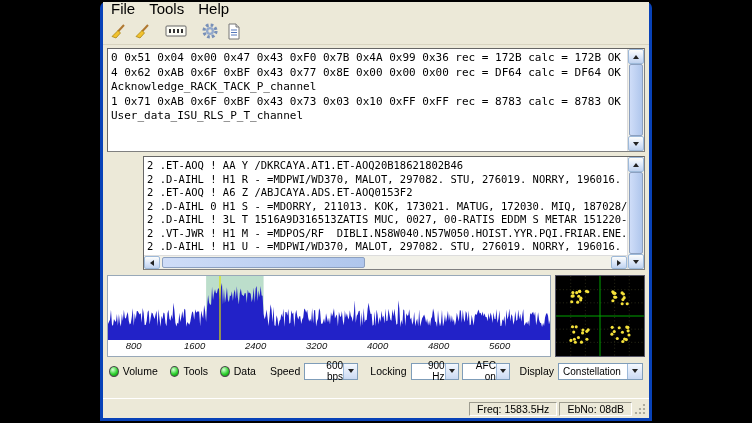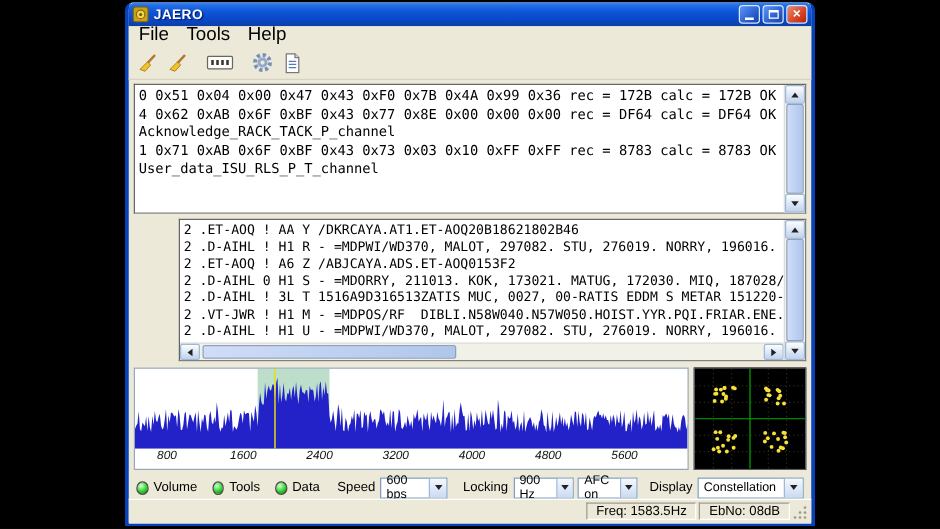--- a/index.html
+++ b/index.html
@@ -77,62 +77,43 @@
   .constellation-box { flex:0 0 90px; height:82px; border:1px solid #556; background:#000; }
 
   
   .controls { display:flex; align-items:center; margin-top:5px; flex:0 0 18px;
               font-size:10.5px; color:#000; padding:0 2px; }
   .led { width:11px; height:11px; border-radius:50%; border:1px solid #4A4A4A;
          background:radial-gradient(circle at 35% 30%, #D6FFD6, var(--led-on) 55%, #0B7A0B); }
   .led-label { margin:0 12px 0 4px; }
   .ctl-label { margin:0 4px 0 2px; }
   .combo { display:flex; align-items:center; border:1px solid #7F9DB9; background:#fff;
-           height:17px; font-size:10px; padding-left:4px; }
+           height:17px; font-size:10px; padding-left:4px;text-align:right; }
   .combo .arrow-btn { width:15px; height:15px; margin-left:auto;
            background:linear-gradient(180deg,#F4F8FE,#CBDAF3); border-left:1px solid #9DB9D9;
            display:flex; align-items:center; justify-content:center; }
   .combo.speed { width:62px; margin-right:10px; }
   .combo.locking { width:56px; margin-right:3px; }
   .combo.afc { width:54px; margin-right:8px; }
   .combo.display { width:98px; }
 
   
-  .statusbar { margin-top:auto; flex:0 0 20px; display:flex; align-items:flex-start; gap:2px;
+  .statusbar { margin-top:auto; flex:0 0 20px; display:flex; align-items:center; gap:2px;
                background:#ECE9D8; padding:2px 2px 2px 4px; font-size:10.5px; border-top:1px solid #fff; }
   .status-spacer { flex:1; }
   .status-cell { display:flex; align-items:center; padding:0 7px;
                  border:1px solid; border-color:#9D9C8F #FFFFFF #FFFFFF #9D9C8F; }
   .grip { width:13px; align-self:flex-end; }
 </style>
 </head>
 <body>
 
 <div class="screen">
   <div class="window">
 
-    <div class="titlebar">
-      <svg class="app-icon" viewBox="0 0 13 13">
-        <rect x="0.5" y="0.5" width="12" height="12" rx="2" fill="#C8A020" stroke="#7A5E08"></rect>
-        <circle cx="6.5" cy="6.5" r="3.4" fill="#F5D54A" stroke="#8A6E10"></circle>
-        <circle cx="6.5" cy="6.5" r="1.2" fill="#6B5208"></circle>
-      </svg>
-      <span class="title-text">JAERO</span>
-      <div class="tb-btns">
-        <div class="tb-btn">
-            <span class="glyph-min"></span>
-          </div>
-        <div class="tb-btn">
-            <span class="glyph-max"></span>
-          </div>
-        <div class="tb-btn close">
-            <span class="glyph-x">×</span>
-          </div>
-      </div>
-    </div>
 
     <div class="menubar">
       <span class="menu-item">File</span>
       <span class="menu-item">Tools</span>
       <span class="menu-item">Help</span>
     </div>
 
     <div class="toolbar">
       <div class="tool-btn">
         <svg width="17" height="17" viewBox="0 0 17 17">

